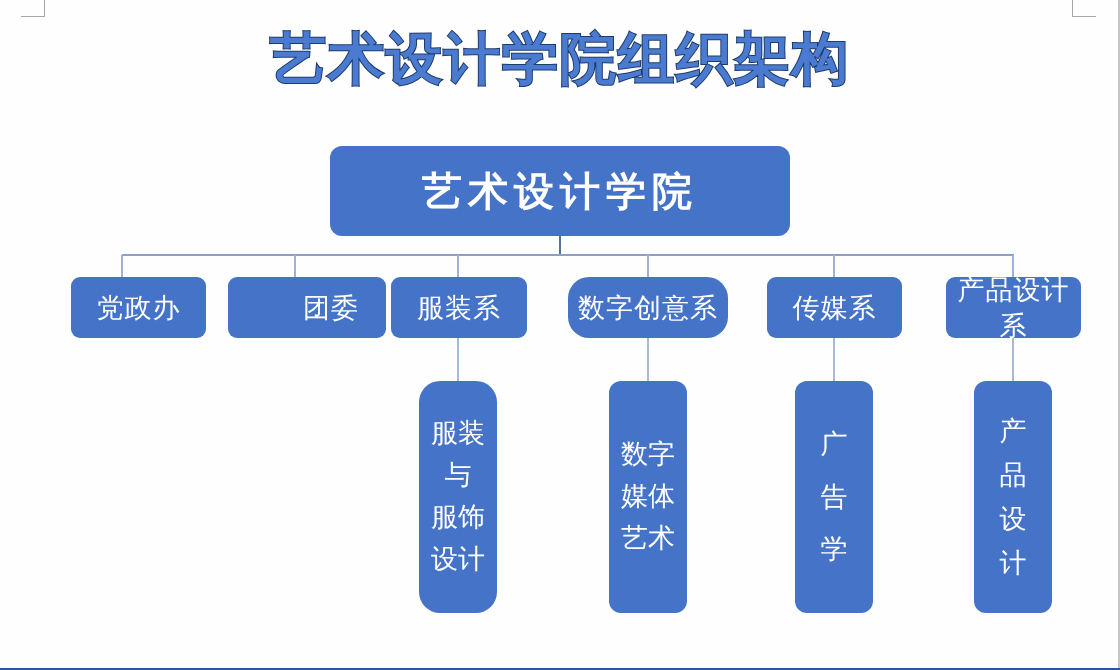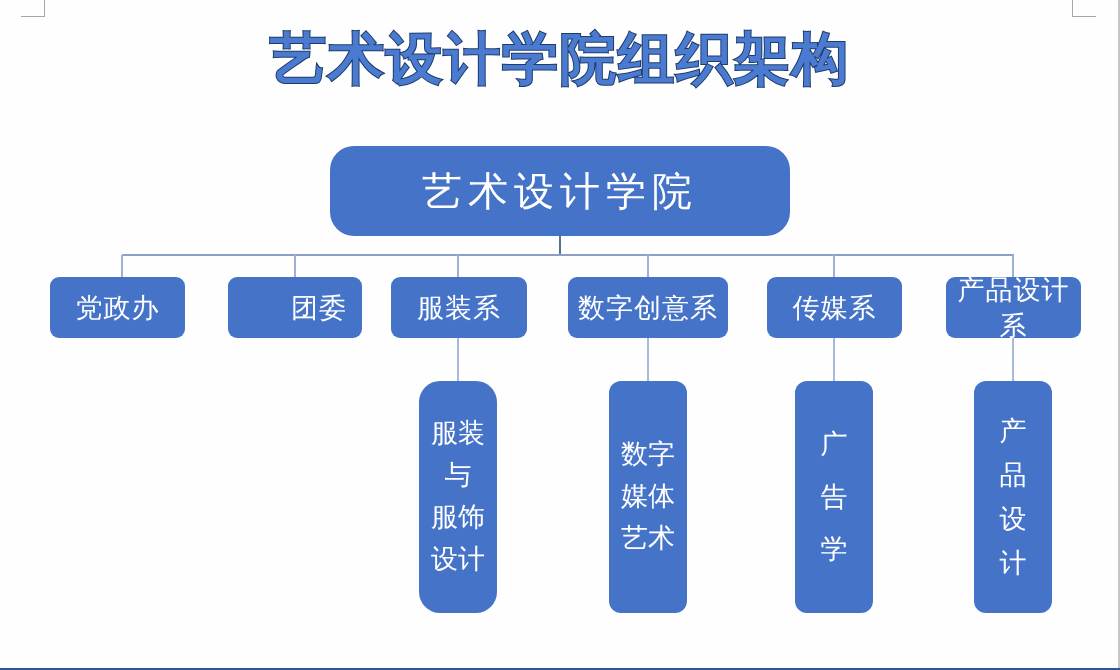--- a/index.html
+++ b/index.html
@@ -19,27 +19,27 @@
     position:absolute; top:22px; left:0; width:100%; text-align:center;
     font-size:56px; font-weight:bold; letter-spacing:2px;
     color:#4b7bd0; -webkit-text-stroke:2px #1e3c6b; paint-order:stroke fill;
   }
   
   .node {
     position:absolute; background:#4573c8; color:#fff;
     display:flex; align-items:center; justify-content:center;
     text-align:center; box-sizing:border-box;
   }
-  .root-box { left:330px; top:146px; width:460px; height:90px; border-radius:24px;
-              font-size:40px; letter-spacing:6px; }
+  .root-box { left:330px; top:146px; width:460px; height:90px; border-radius:12px;
+              font-size:40px; letter-spacing:6px;font-weight:bold; }
   .dept { top:277px; height:61px; border-radius:9px; font-size:27px; letter-spacing:1px; }
-  .dept-1 { left:50px;  width:135px; }
-  .dept-2 { left:228px; width:134px;padding-left:48px; }
+  .dept-1 { left:71px;  width:135px; }
+  .dept-2 { left:228px; width:158px;padding-left:48px; }
   .dept-3 { left:391px; width:136px; }
-  .dept-4 { left:568px; width:160px; }
+  .dept-4 { left:568px; width:160px;border-radius:21px; }
   .dept-5 { left:767px; width:135px; }
   .dept-6 { left:946px; width:135px; }
   .major { top:381px; width:78px; height:232px; border-radius:12px;
            font-size:27px; white-space:pre-line; }
   .major-1 { left:419px; line-height:1.55;border-radius:21px; }
   .major-2 { left:609px; line-height:1.55;text-align:center; }
   .major-3 { left:795px; line-height:1.95; }
   .major-4 { left:974px; line-height:1.63; }
   
   .conn { position:absolute; }

